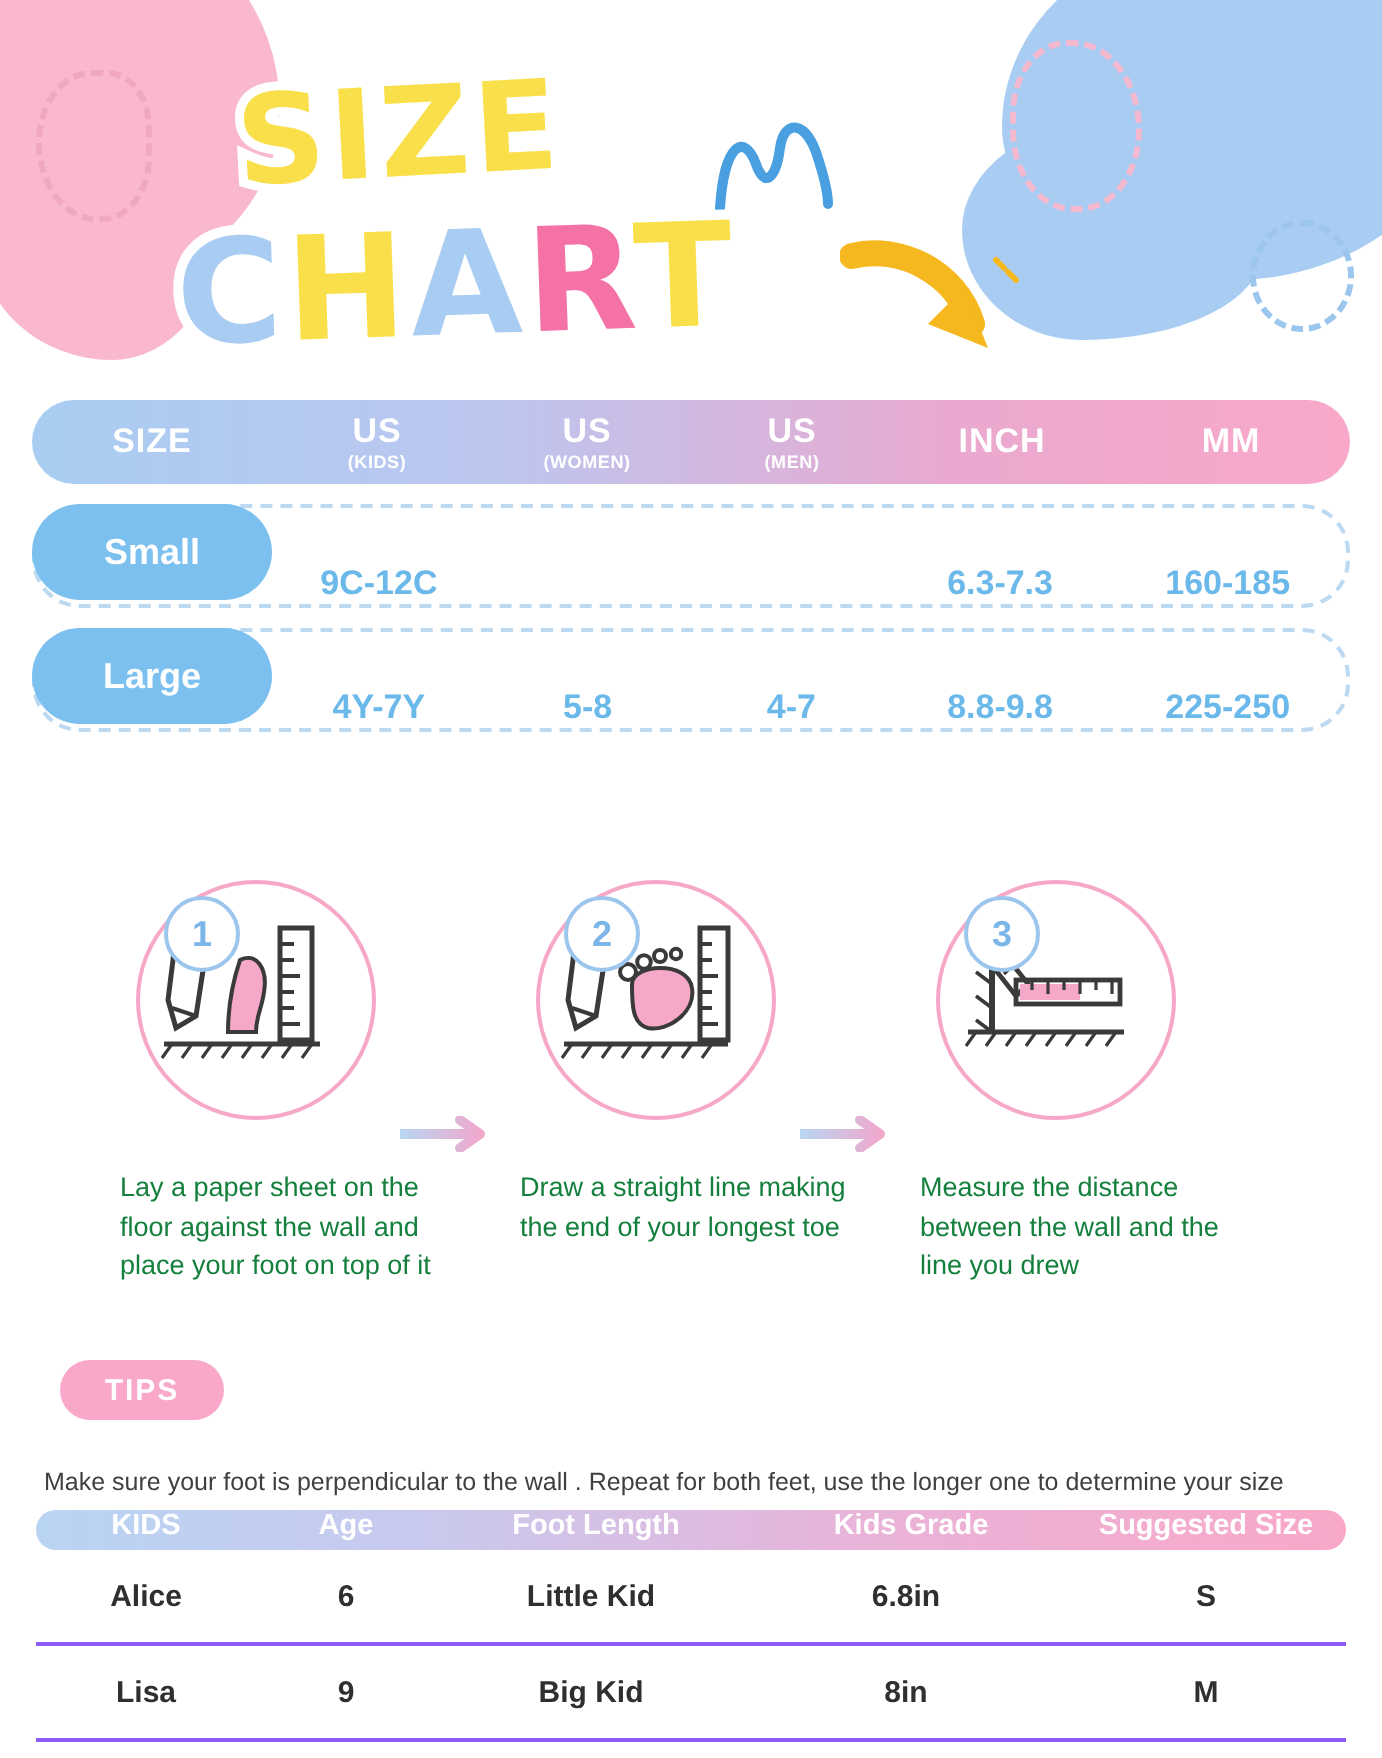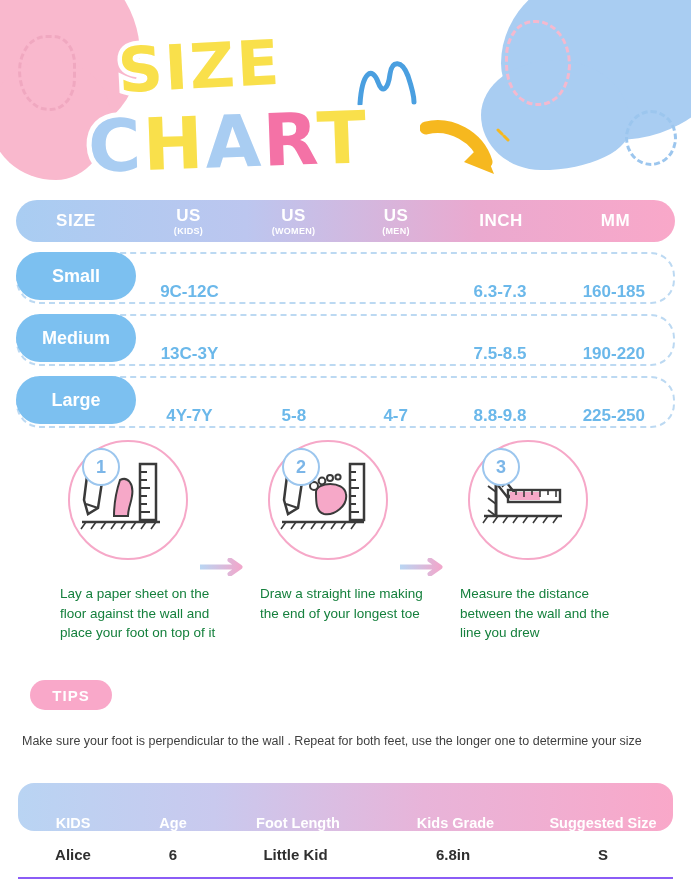--- a/index.html
+++ b/index.html
@@ -242,29 +242,28 @@
   }
 
   
   .kids-table {
     position: absolute;
     left: 18px; top: 755px;
     width: 655px;
   }
   .kt-header {
     display: flex;
-    height: 48px;
-    align-items: flex-end;
+    height: 20px;
+    align-items: flex-start;
     border-radius: 16px;
     overflow: hidden;
     background: linear-gradient(90deg,#b9d4f3 0%, #c9c9ee 30%, #e8b4d9 62%, #f9a8c9 100%);
     color: #ffffff;
     font-weight: bold;
     font-size: 14.5px;
-    margin-top: 28px;
   }
   .kt-header .kcell { text-align: center; }
   .k-name  { width: 110px; }
   .k-age   { width: 90px; }
   .k-grade { width: 155px; }
   .k-len   { width: 160px; }
   .k-sug   { width: 140px; }
 
   .kt-row {
     display: flex;
@@ -334,29 +333,20 @@
   <div class="st-row">
     <div class="pill">Small</div>
     <div class="cell col-size"></div>
     <div class="cell col-uskids">9C-12C</div>
     <div class="cell col-uswom"></div>
     <div class="cell col-usmen"></div>
     <div class="cell col-inch">6.3-7.3</div>
     <div class="cell col-mm">160-185</div>
   </div>
 
-  <div class="st-row">
-    <div class="pill">Medium</div>
-    <div class="cell col-size"></div>
-    <div class="cell col-uskids">13C-3Y</div>
-    <div class="cell col-uswom"></div>
-    <div class="cell col-usmen"></div>
-    <div class="cell col-inch">7.5-8.5</div>
-    <div class="cell col-mm">190-220</div>
-  </div>
 
   <div class="st-row">
     <div class="pill">Large</div>
     <div class="cell col-size"></div>
     <div class="cell col-uskids">4Y-7Y</div>
     <div class="cell col-uswom">5-8</div>
     <div class="cell col-usmen">4-7</div>
     <div class="cell col-inch">8.8-9.8</div>
     <div class="cell col-mm">225-250</div>
   </div>

